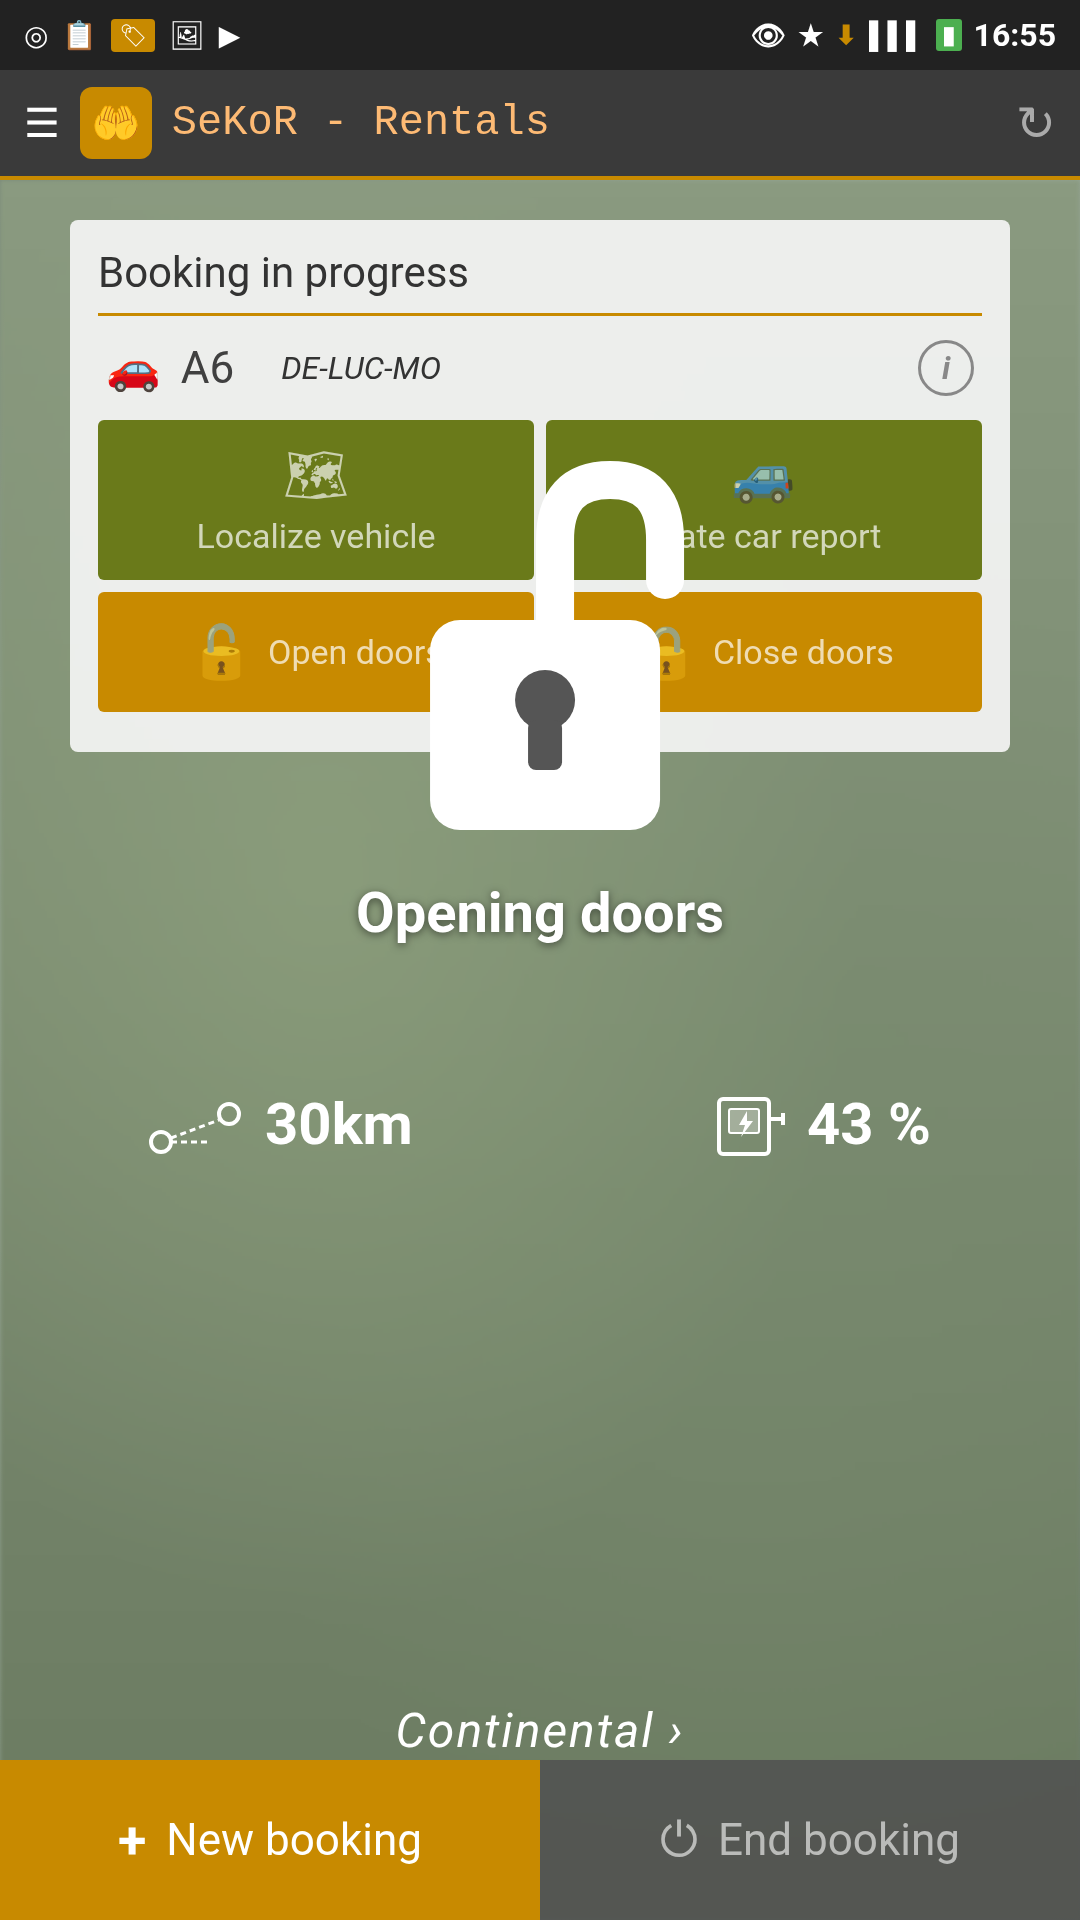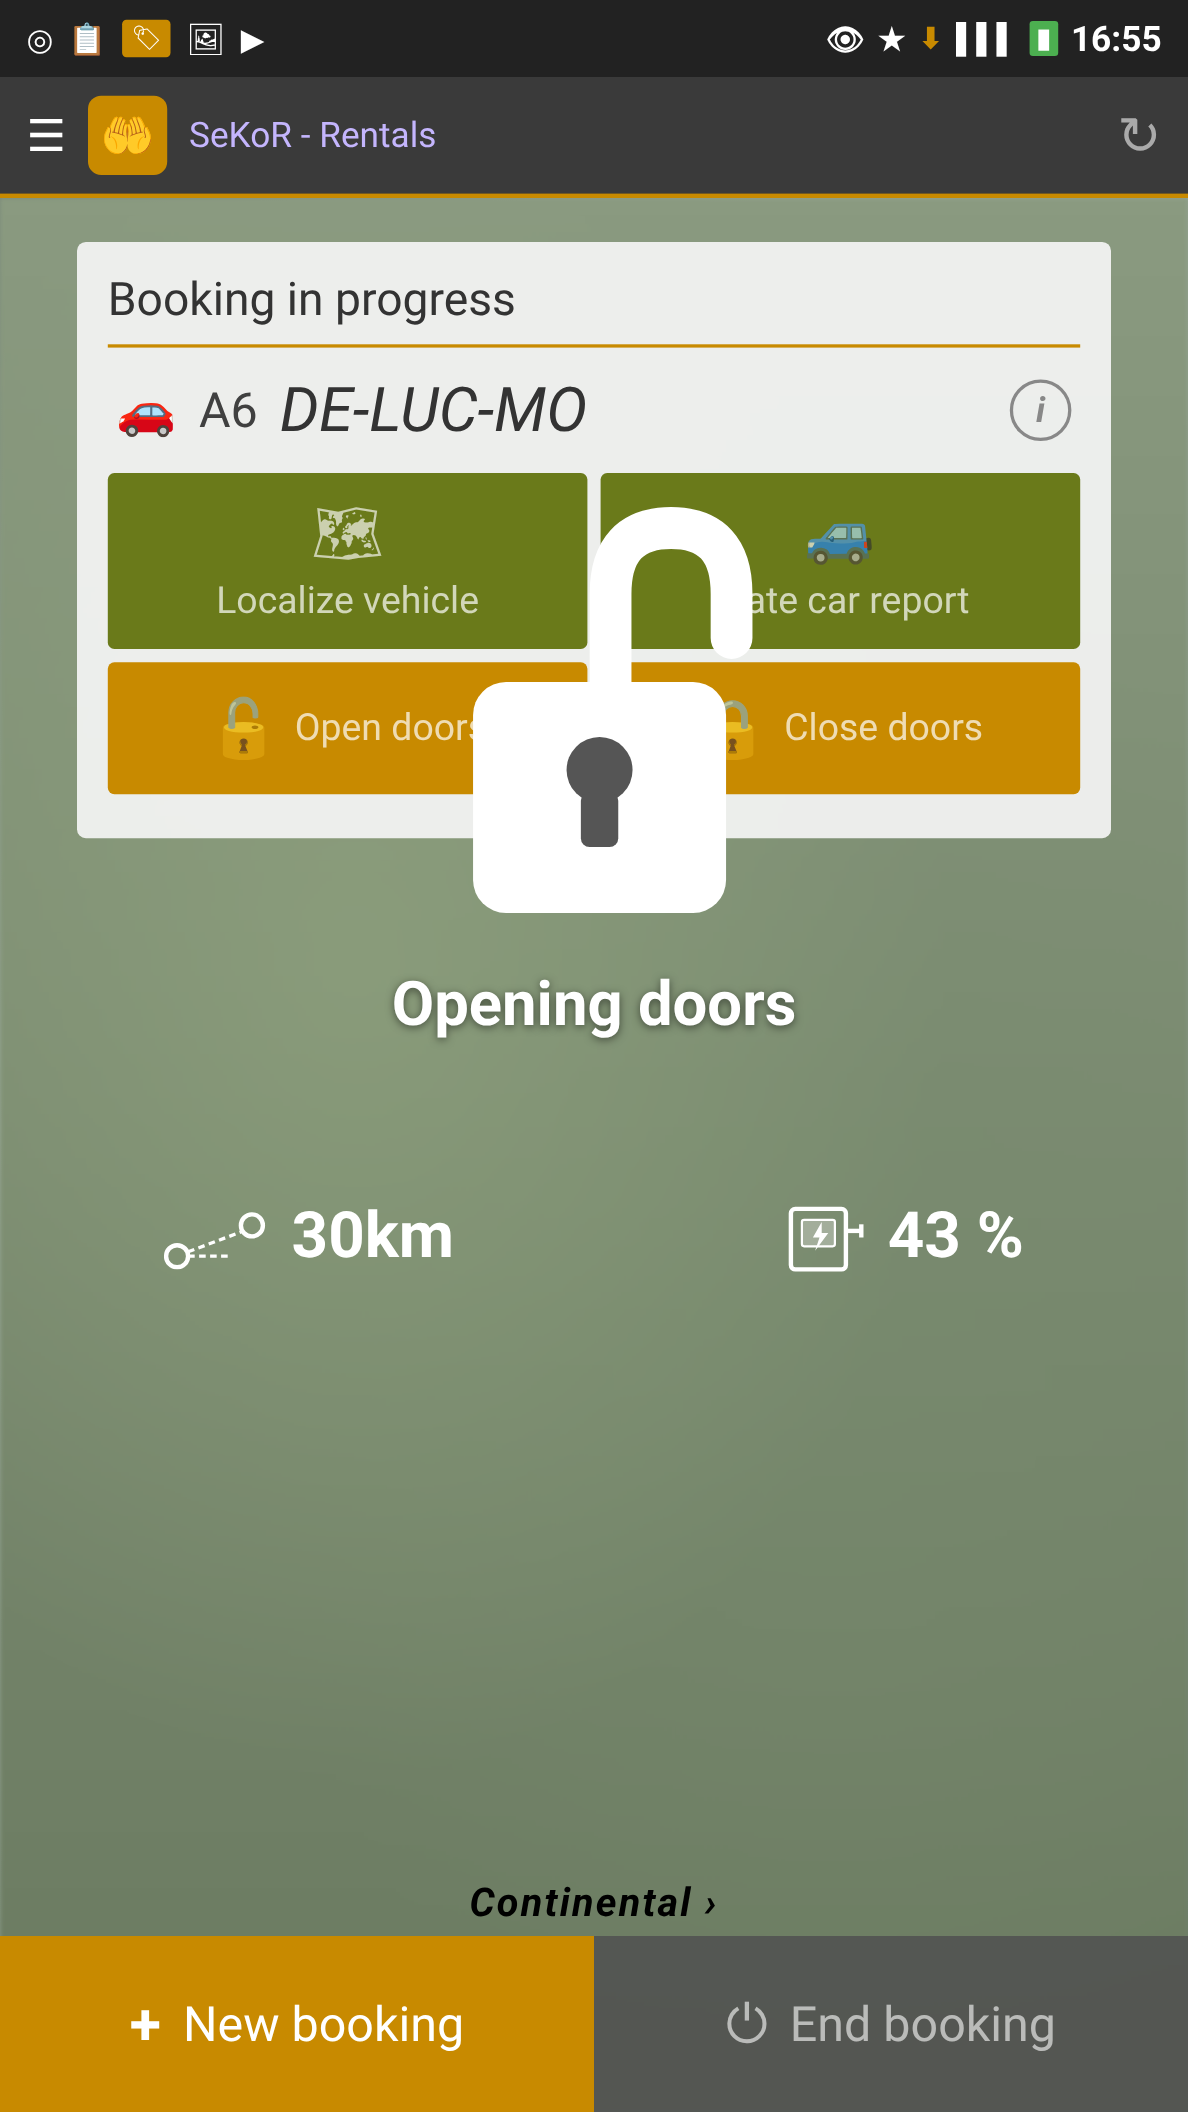--- a/index.html
+++ b/index.html
@@ -70,23 +70,24 @@
       width: 72px;
       height: 72px;
       background: #c88a00;
       border-radius: 12px;
       display: flex;
       align-items: center;
       justify-content: center;
       font-size: 36px;
     }
     .app-title {
-      color: #c4b5fd;
-      font-size: 32px;
-      font-weight: 400;
+      color: #fdba74;
+      font-size: 42px;
+      font-weight: 400;
+      font-family: Liberation Mono, monospace;
     }
     .refresh-icon {
       color: #aaa;
       font-size: 48px;
       cursor: pointer;
     }
 
     
     .bg-area {
       position: absolute;
@@ -153,24 +154,25 @@
     .car-icon-sm {
       font-size: 44px;
       color: #555;
     }
     .vehicle-id {
       font-size: 44px;
       color: #404040;
       font-weight: 400;
     }
     .vehicle-code {
-      font-size: 56px;
+      font-size: 32px;
       color: #333;
       font-style: italic;
       font-weight: 400;
+      margin-left: 27px;
     }
     .info-icon {
       width: 56px;
       height: 56px;
       border: 3px solid #888;
       border-radius: 50%;
       display: flex;
       align-items: center;
       justify-content: center;
       color: #888;
@@ -297,24 +299,24 @@
       position: absolute;
       bottom: 160px;
       width: 100%;
       height: 60px;
       display: flex;
       align-items: center;
       justify-content: center;
       z-index: 6;
     }
     .continental-text {
-      color: #000000;
-      font-size: 36px;
+      color: #ffffff;
+      font-size: 48px;
       font-style: italic;
-      font-weight: bold;
+      font-weight: normal;
       letter-spacing: 2px;
     }
   </style>
 </head>
 <body>
 
 <div class="status-bar">
   <div class="status-bar-left">
     <span class="status-icon">◎</span>
     <span class="status-icon">📋</span>

